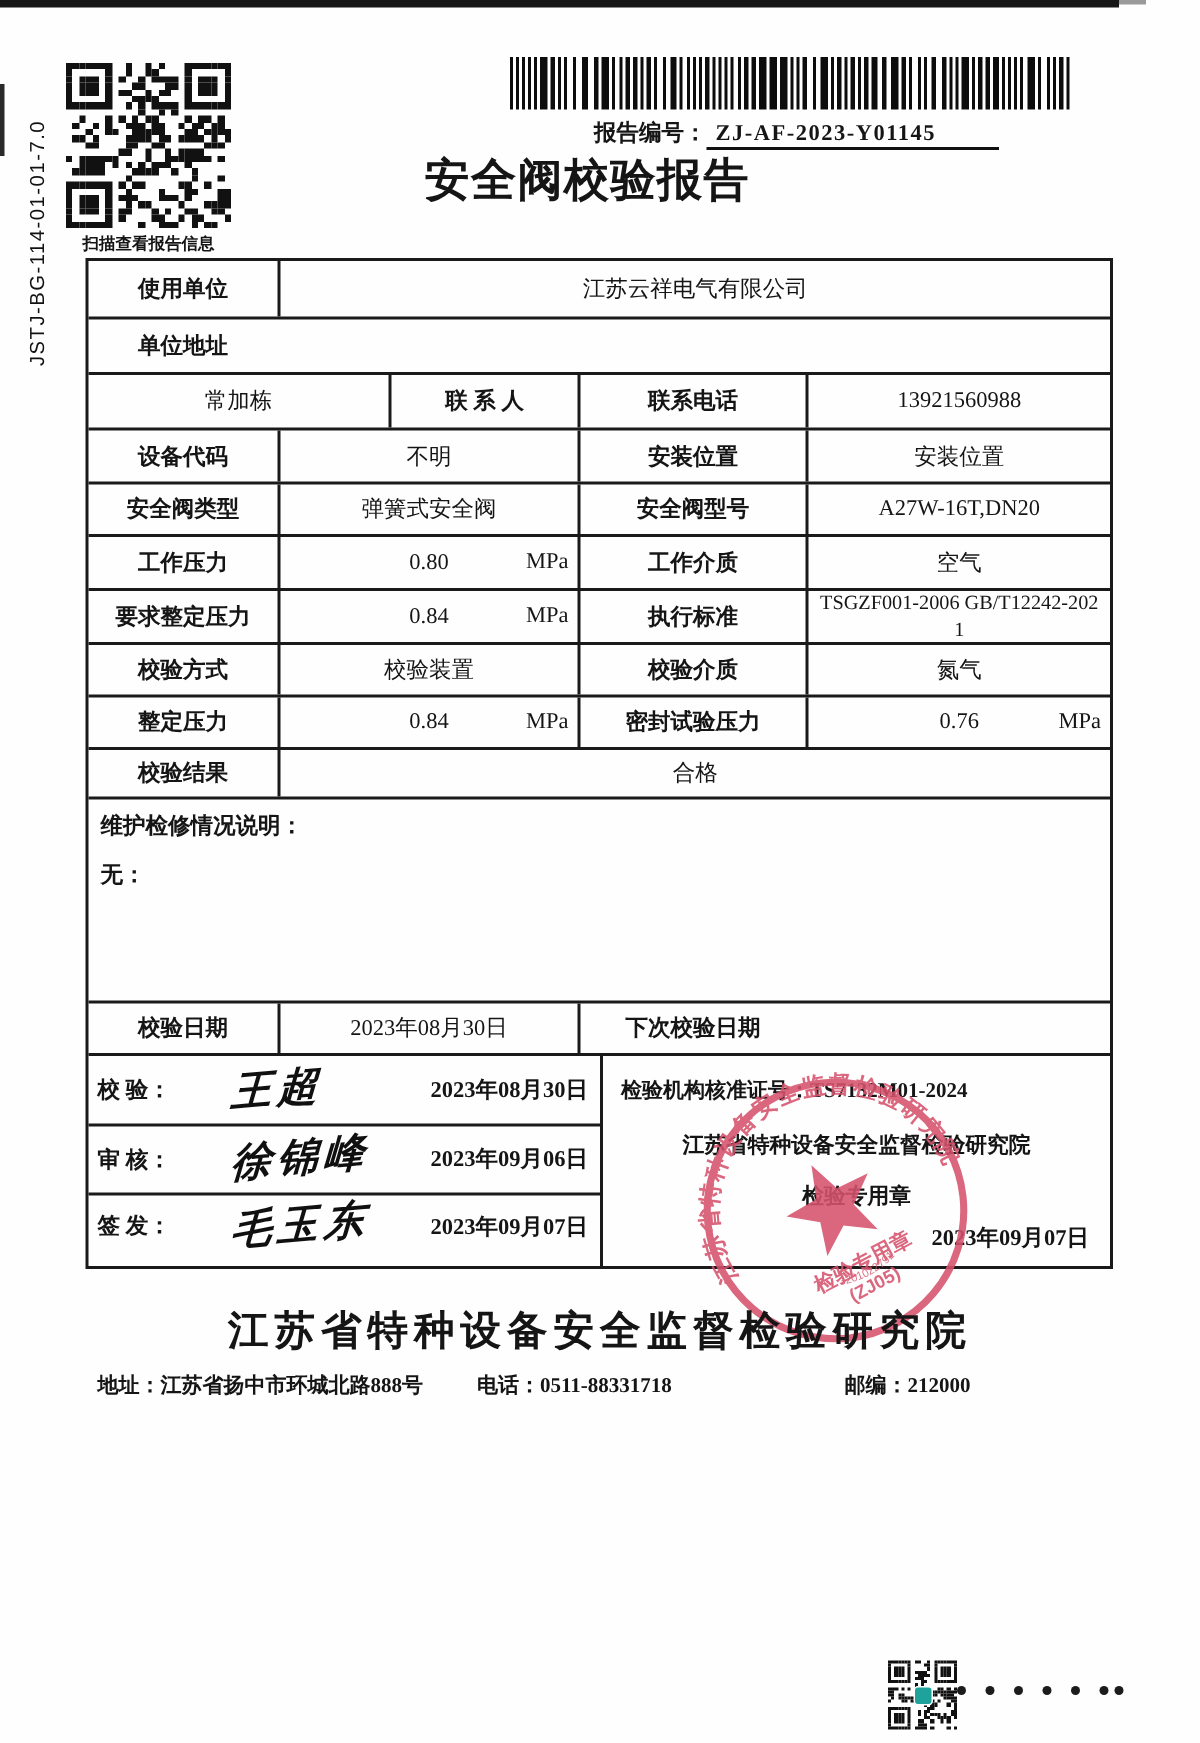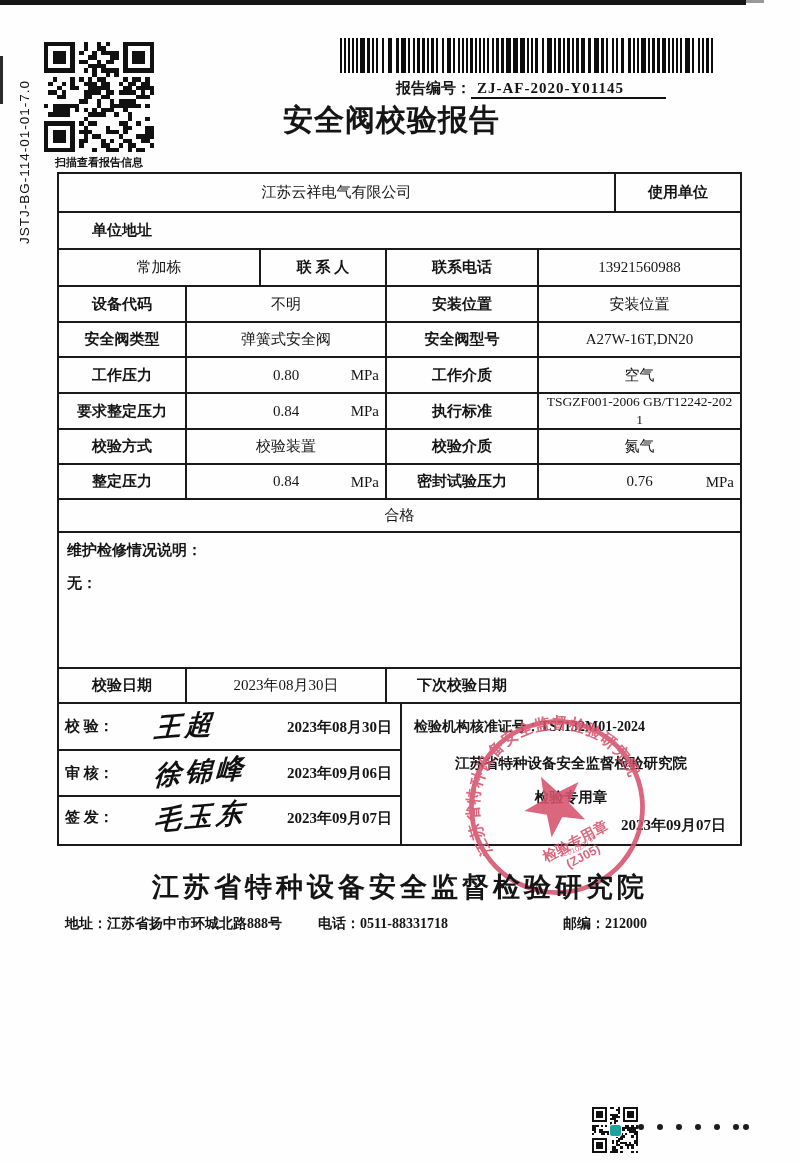--- a/index.html
+++ b/index.html
@@ -785,29 +785,29 @@
       <div style="width: 2px; margin-right: 2px;"></div>
       <div style="width: 2px; margin-right: 3px;"></div>
       <div style="width: 5px; margin-right: 2px;"></div>
       <div style="width: 2px; margin-right: 4px;"></div>
       <div style="width: 2px; margin-right: 2px;"></div>
       <div style="width: 2px; margin-right: 2px;"></div>
       <div style="width: 3px; margin-right: 2px;"></div>
       <div style="width: 2px; margin-right: 4px;"></div>
     </div>
   <div class="report-no">
-    <span>报告编号：</span><span class="num">ZJ-AF-2020-Y01145</span>
+    <span>报告编号：</span><span class="num">ZJ-AF-2023-Y01145</span>
   </div>
   <div class="doc-title">安全阀校验报告</div>
 
   <div class="tbl">
 
     <div class="row" style="height:37px">
+      <div class="cell c1">使用单位</div>
       <div class="cell span-val">江苏云祥电气有限公司</div>
-      <div class="cell c1">使用单位</div>
     </div>
 
     <div class="row" style="height:37px">
       <div class="cell c1">单位地址</div>
     </div>
 
     <div class="row" style="height:37px">
       <div class="cell c2">常加栋</div>
       <div class="cell c1">联 系 人</div>
       <div class="cell c3">联系电话</div>
@@ -862,20 +862,21 @@
         <span class="unit">MPa</span>
       </div>
       <div class="cell c3">密封试验压力</div>
       <div class="cell c4 mpa">
         <span>0.76</span>
         <span class="unit">MPa</span>
       </div>
     </div>
 
     <div class="row" style="height:33px">
+      <div class="cell c1">校验结果</div>
       <div class="cell span-val">合格</div>
     </div>
 
     <div class="row" style="height:136px">
       <div class="cell span-val note-cell">
         <div class="ln">维护检修情况说明：</div>
         <div>无：</div>
       </div>
     </div>
 

